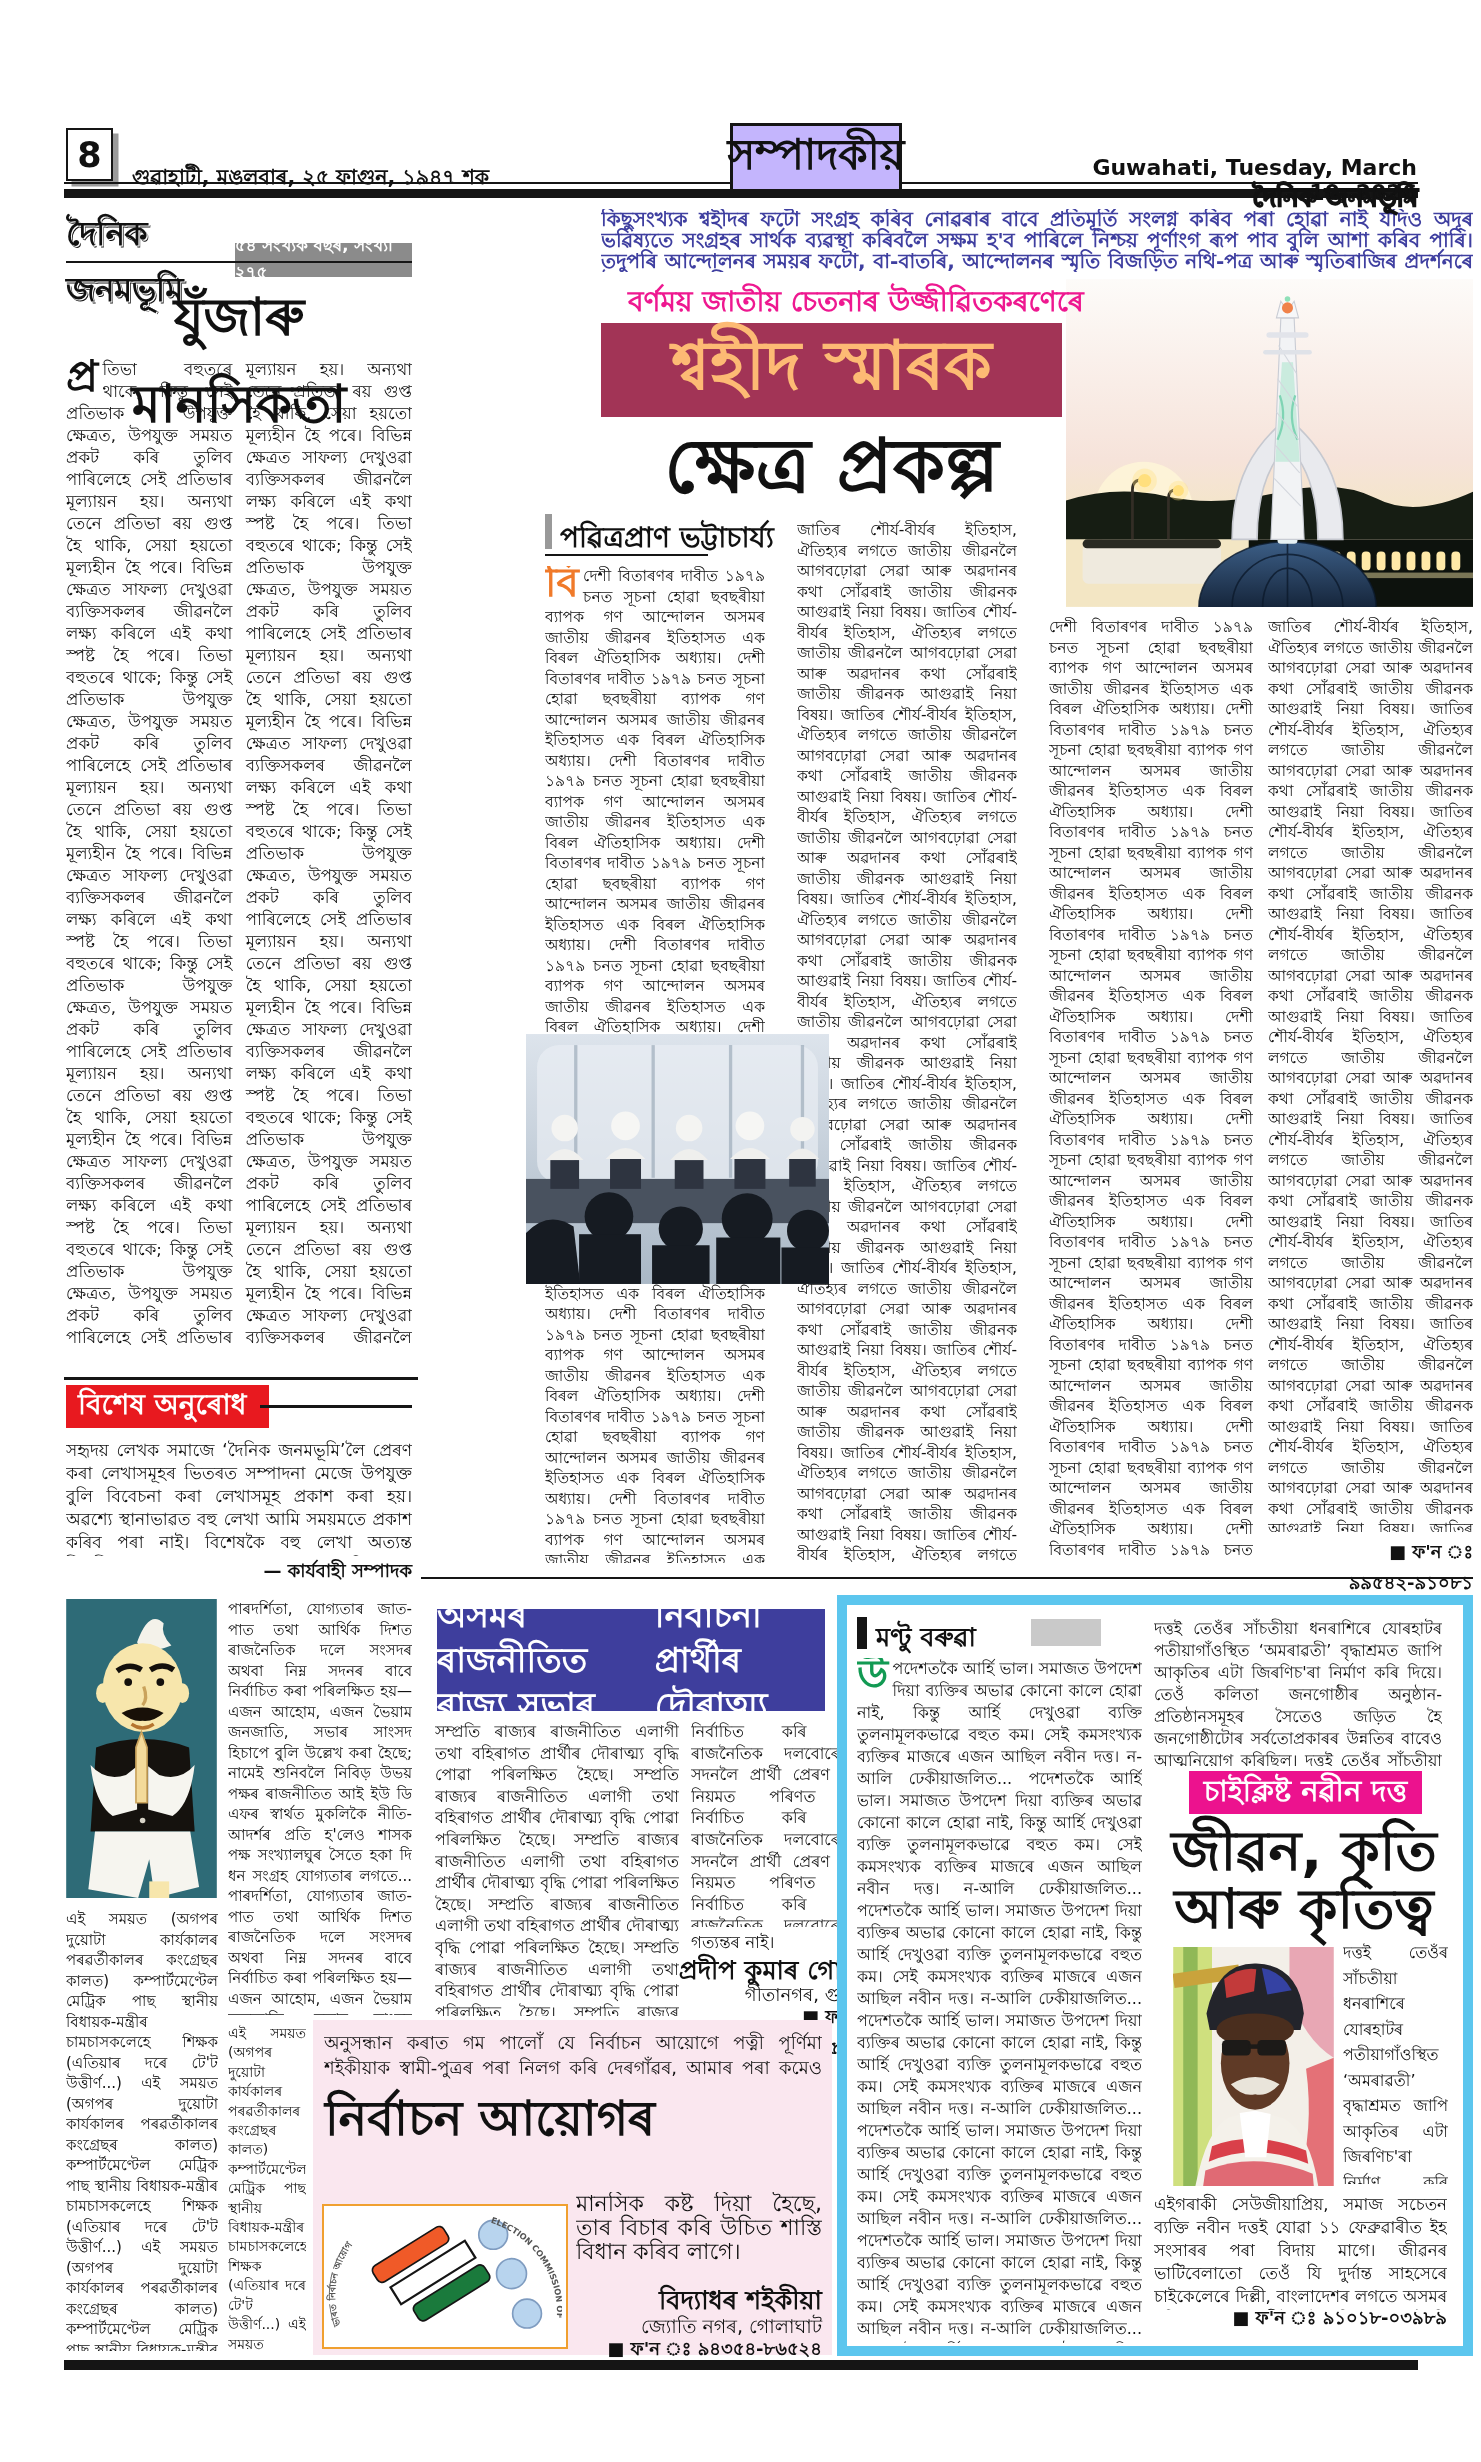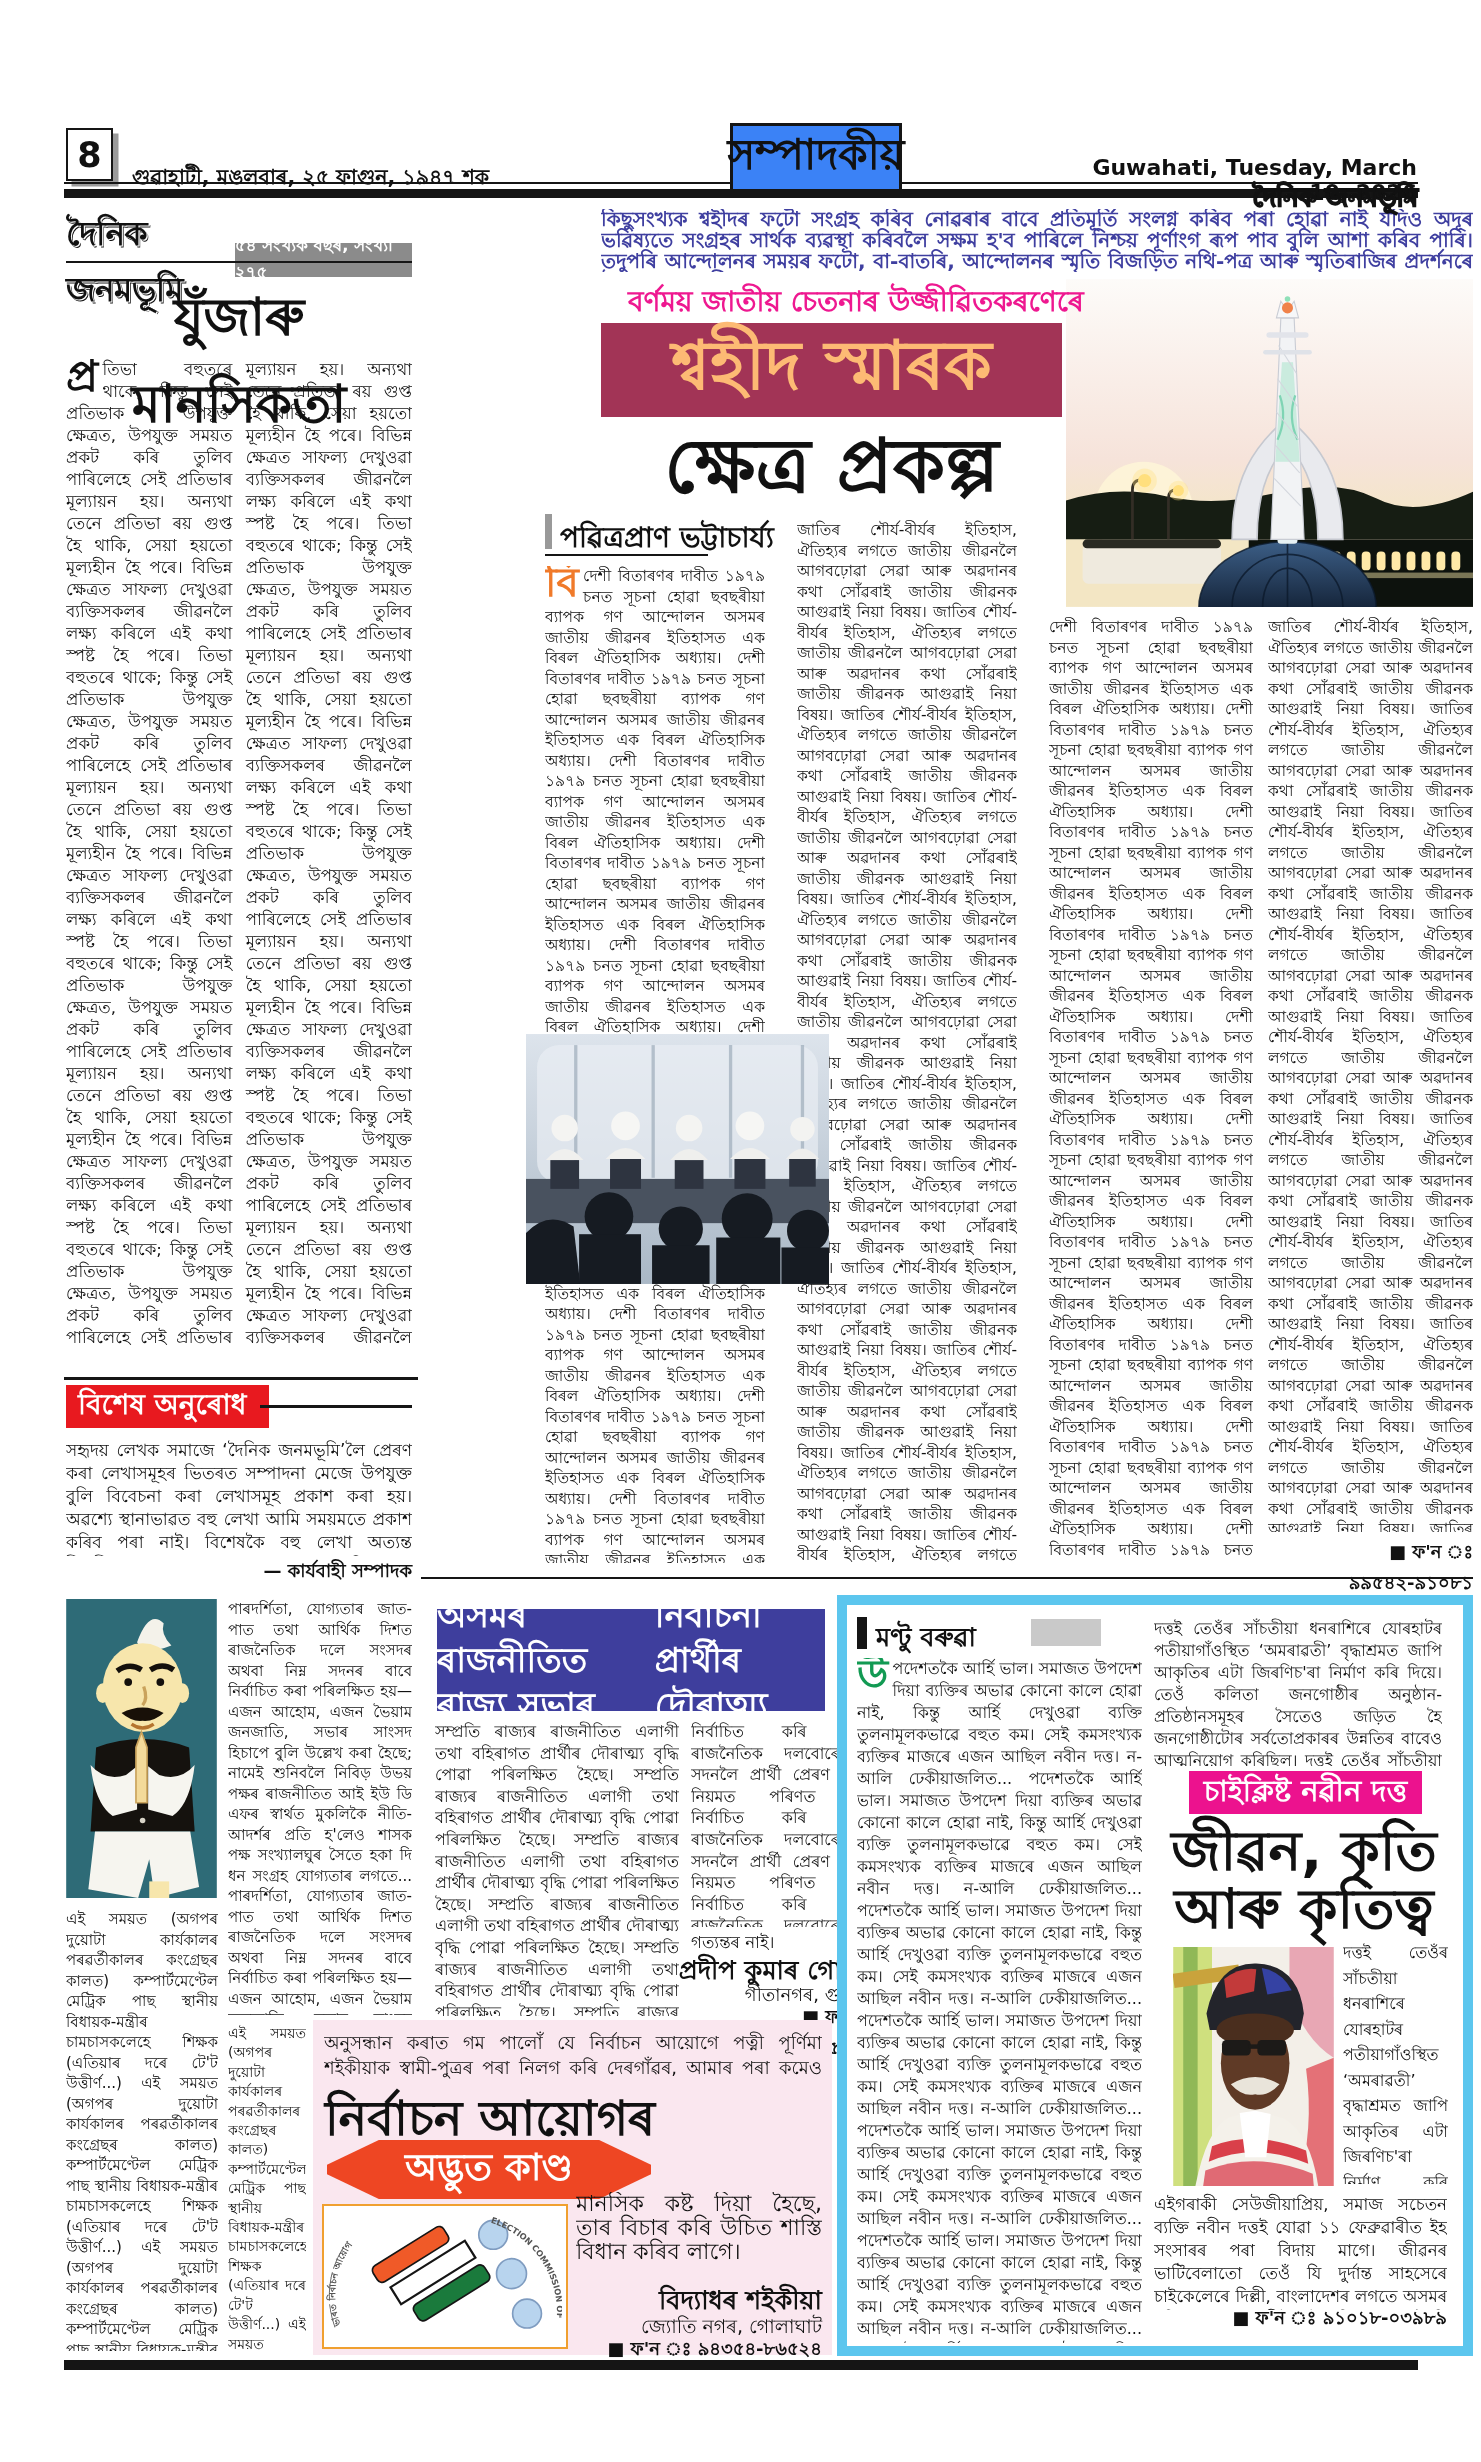--- a/index.html
+++ b/index.html
@@ -7,21 +7,21 @@
         font-family:"DejaVu Sans","Liberation Sans",sans-serif;color:#111;}
   .abs{position:absolute;}
   .just{text-align:justify;overflow:hidden;}
   .ctr{text-align:center;}
   .rt{text-align:right;}
   .b{font-weight:bold;}
   .rule{background:#151515;}
   
   .pgnum{border:2.2px solid #151515;background:#fff;box-shadow:5.5px 5.5px 0 #9a9a9a;
          font-size:35px;font-weight:bold;display:flex;align-items:center;justify-content:center;}
-  .section-box{border:3.3px solid #151515;background:#3b82f6;display:flex;align-items:center;justify-content:center;
+  .section-box{border:3.3px solid #151515;background:#c4b5fd;display:flex;align-items:center;justify-content:center;
          font-size:42px;font-weight:900;z-index:5;}
   .brand-outline{font-size:25.5px;font-weight:900;color:#fff;-webkit-text-stroke:1.7px #111;
          text-shadow:0 0 1.1px #111;z-index:6;}
   
   .masthead{font-size:33px;font-weight:900;letter-spacing:-0.6px;text-shadow:1.1px 1.1px 0 #fff,1.7px 1.7px 0 #111;}
   .volbox{background:#8b8b8b;color:#fff;font-weight:bold;font-size:16.6px;display:flex;align-items:center;justify-content:flex-end;margin-top:28px;}
   .edit-headline{font-size:52px;font-weight:900;}
   .bodytxt{font-size:16.6px;line-height:22px;}
   .cols2{column-count:2;column-gap:13.3px;}
   .dropcap{float:left;font-weight:900;padding-right:4.4px;}
@@ -302,23 +302,20 @@
   <div class="abs just" style="left:435px;top:1721px;width:244px;height:295px;font-size:16px;line-height:21.6px;">সম্প্ৰতি ৰাজ্যৰ ৰাজনীতিত এলাগী তথা বহিৰাগত প্ৰাৰ্থীৰ দৌৰাত্ম্য বৃদ্ধি পোৱা পৰিলক্ষিত হৈছে। সম্প্ৰতি ৰাজ্যৰ ৰাজনীতিত এলাগী তথা বহিৰাগত প্ৰাৰ্থীৰ দৌৰাত্ম্য বৃদ্ধি পোৱা পৰিলক্ষিত হৈছে। সম্প্ৰতি ৰাজ্যৰ ৰাজনীতিত এলাগী তথা বহিৰাগত প্ৰাৰ্থীৰ দৌৰাত্ম্য বৃদ্ধি পোৱা পৰিলক্ষিত হৈছে। সম্প্ৰতি ৰাজ্যৰ ৰাজনীতিত এলাগী তথা বহিৰাগত প্ৰাৰ্থীৰ দৌৰাত্ম্য বৃদ্ধি পোৱা পৰিলক্ষিত হৈছে। সম্প্ৰতি ৰাজ্যৰ ৰাজনীতিত এলাগী তথা বহিৰাগত প্ৰাৰ্থীৰ দৌৰাত্ম্য বৃদ্ধি পোৱা পৰিলক্ষিত হৈছে। সম্প্ৰতি ৰাজ্যৰ ৰাজনীতিত এলাগী তথা বহিৰাগত প্ৰাৰ্থীৰ দৌৰাত্ম্য বৃদ্ধি পোৱা পৰিলক্ষিত হৈছে। সম্প্ৰতি ৰাজ্যৰ ৰাজনীতিত এলাগী তথা বহিৰাগত প্ৰাৰ্থীৰ দৌৰাত্ম্য বৃদ্ধি পোৱা পৰিলক্ষিত হৈছে। সম্প্ৰতি ৰাজ্যৰ ৰাজনীতিত এলাগী তথা বহিৰাগত প্ৰাৰ্থীৰ দৌৰাত্ম্য বৃদ্ধি পোৱা পৰিলক্ষিত হৈছে। সম্প্ৰতি ৰাজ্যৰ ৰাজনীতিত এলাগী তথা বহিৰাগত প্ৰাৰ্থীৰ দৌৰাত্ম্য বৃদ্ধি পোৱা পৰিলক্ষিত হৈছে। সম্প্ৰতি ৰাজ্যৰ ৰাজনীতিত এলাগী তথা বহিৰাগত প্ৰাৰ্থীৰ দৌৰাত্ম্য বৃদ্ধি পোৱা পৰিলক্ষিত হৈছে।</div>
   <div class="abs just" style="left:691px;top:1721px;width:195px;height:206px;font-size:16px;line-height:21.6px;">নিৰ্বাচিত কৰি ৰাজ্যৰ ৰাজনৈতিক দলবোৰে উচ্চ সদনলৈ প্ৰাৰ্থী প্ৰেৰণ কৰাটো নিয়মত পৰিণত হৈছে। নিৰ্বাচিত কৰি ৰাজ্যৰ ৰাজনৈতিক দলবোৰে উচ্চ সদনলৈ প্ৰাৰ্থী প্ৰেৰণ কৰাটো নিয়মত পৰিণত হৈছে। নিৰ্বাচিত কৰি ৰাজ্যৰ ৰাজনৈতিক দলবোৰে উচ্চ সদনলৈ প্ৰাৰ্থী প্ৰেৰণ কৰাটো নিয়মত পৰিণত হৈছে। নিৰ্বাচিত কৰি ৰাজ্যৰ ৰাজনৈতিক দলবোৰে উচ্চ সদনলৈ প্ৰাৰ্থী প্ৰেৰণ কৰাটো নিয়মত পৰিণত হৈছে। নিৰ্বাচিত কৰি ৰাজ্যৰ ৰাজনৈতিক দলবোৰে উচ্চ সদনলৈ প্ৰাৰ্থী প্ৰেৰণ কৰাটো নিয়মত পৰিণত হৈছে। নিৰ্বাচিত কৰি ৰাজ্যৰ ৰাজনৈতিক দলবোৰে উচ্চ সদনলৈ প্ৰাৰ্থী প্ৰেৰণ কৰাটো নিয়মত পৰিণত হৈছে। নিৰ্বাচিত কৰি ৰাজ্যৰ ৰাজনৈতিক দলবোৰে উচ্চ সদনলৈ প্ৰাৰ্থী প্ৰেৰণ কৰাটো নিয়মত পৰিণত হৈছে।</div>
   <div class="abs" style="left:691px;top:1930px;width:195px;font-size:16.6px;">গত্যন্তৰ নাই।</div>
   <div class="abs rt b" style="left:637px;top:1951px;width:249px;font-size:25.5px;">প্ৰদীপ কুমাৰ গোস্বামী</div>
   <div class="abs rt" style="left:691px;top:1981px;width:195px;font-size:18px;">গীতানগৰ, গুৱাহাটী</div>
   <div class="abs rt phone" style="left:691px;top:2003px;width:195px;">■ ফ'ন ঃ ৭০৮৬২-৫৪৪০৯</div>
 
   <div class="abs pinkbox" style="left:313px;top:2020px;width:519px;height:335px;">
     <div class="abs just" style="left:11px;top:10px;width:498px;height:51px;font-size:18px;line-height:25px;">অনুসন্ধান কৰাত গম পালোঁ যে নিৰ্বাচন আয়োগে পত্নী পূৰ্ণিমা শইকীয়াক স্বামী-পুত্ৰৰ পৰা নিলগ কৰি দেৰগাঁৱৰ, আমাৰ পৰা কমেও বাৰ কিল'মিটাৰ দূৰৰ খণ্ড...</div>
     <div class="abs ctr ec-head" style="left:11px;top:62px;width:332px;">নিৰ্বাচন আয়োগৰ</div>
-    <div class="abs octagon" style="left:14px;top:120px;width:324px;height:59px;">
-      <span>অদ্ভুত কাণ্ড</span>
-    </div>
     <div class="abs" style="left:9.4px;top:184px;width:242px;height:141px;background:#fff;border:2.2px solid #f0a030;">
       <svg width="238" height="137" viewBox="0 0 429 247">
         <defs>
           <path id="arcL" d="M30,215 A150,150 0 0 1 60,60"></path>
           <path id="arcR" d="M300,30 A170,170 0 0 1 420,200"></path>
         </defs>
         <g transform="rotate(-32 200 120)">
           <rect x="105" y="52" width="150" height="34" rx="10" fill="#f05a28" stroke="#151515" stroke-width="3"></rect>
           <rect x="118" y="100" width="158" height="36" fill="#ffffff" stroke="#151515" stroke-width="4"></rect>
           <rect x="131" y="150" width="150" height="34" rx="10" fill="#1a7a3c" stroke="#151515" stroke-width="3"></rect>

